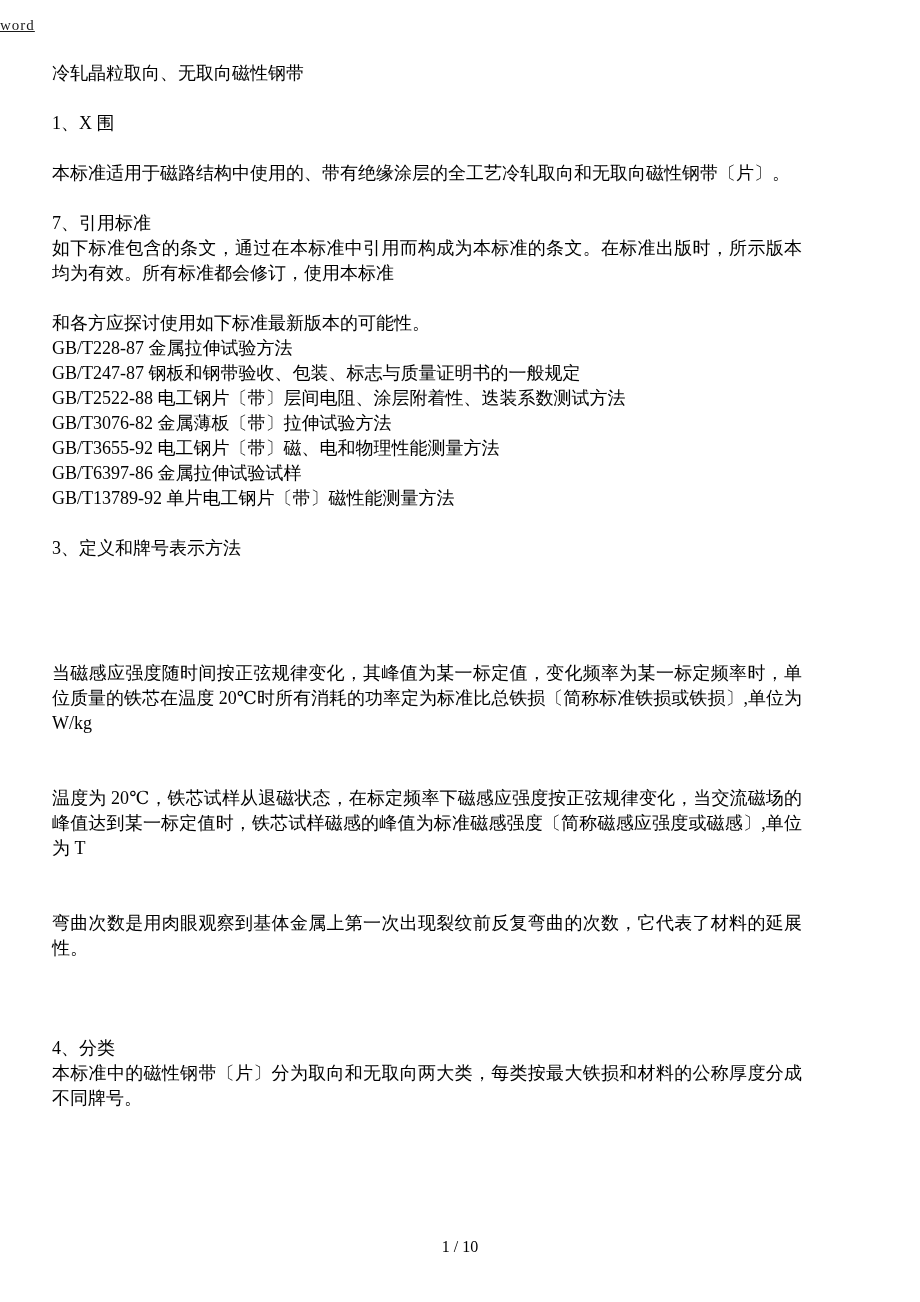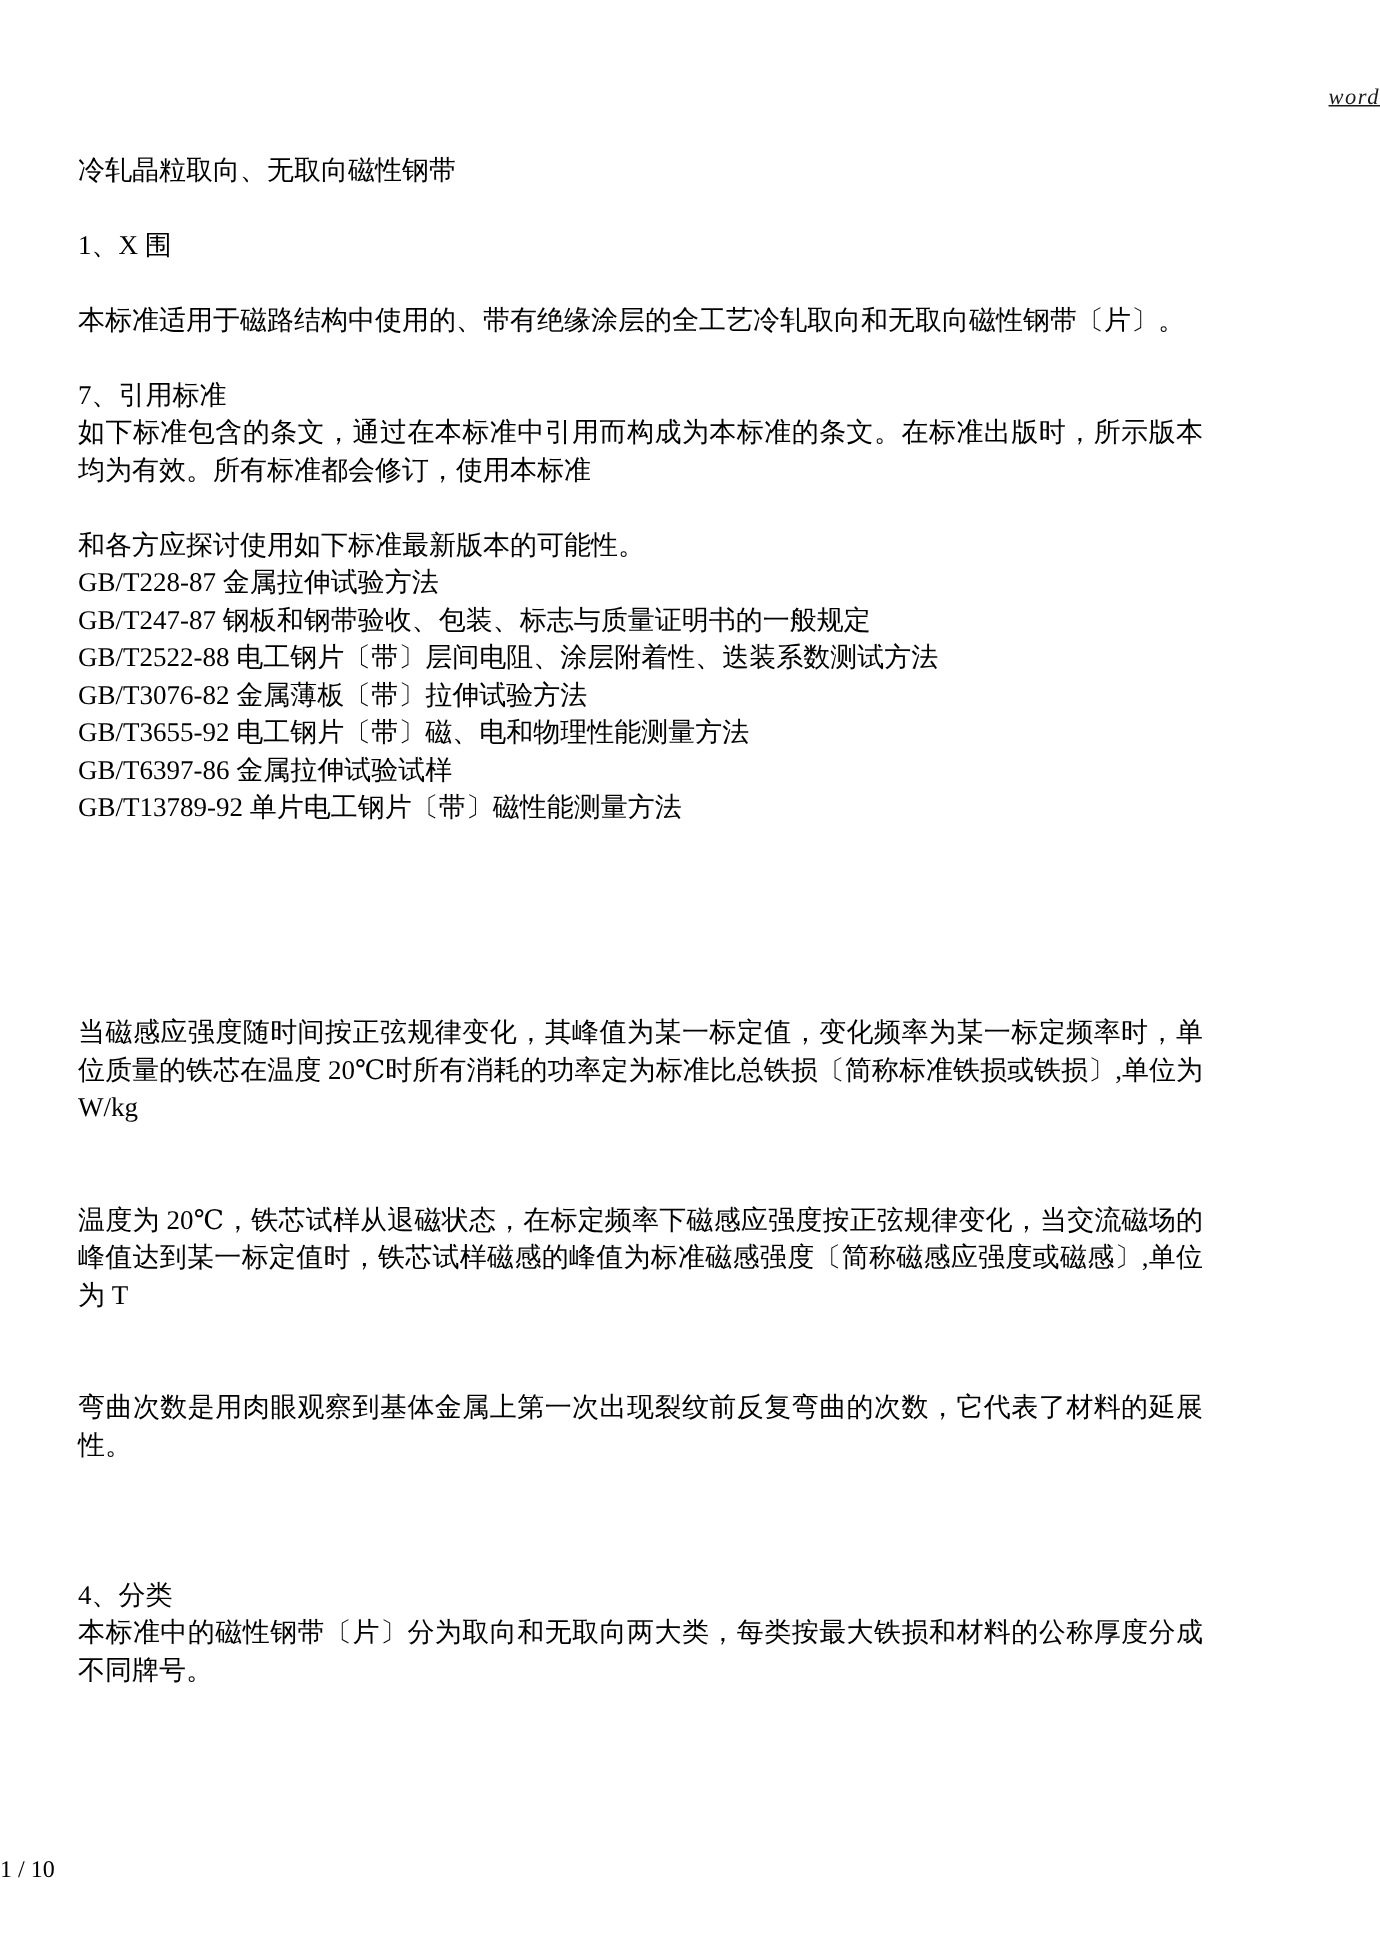--- a/index.html
+++ b/index.html
@@ -11,23 +11,22 @@
     position: relative;
     width: 920px;
     height: 1302px;
     background: #ffffff;
     color: #000000;
     font-family: "Liberation Serif", "DejaVu Serif", serif;
     overflow: hidden;
     box-sizing: border-box;
   }
   .page-header {
-    padding-top: 56px;
-    text-align: right;
-    font-style: italic;
+    padding-top: 16px;
+    text-align: left;
   }
   .word-link {
     font-size: 15px;
     color: #1a1a1a;
     text-decoration: underline;
     letter-spacing: 1px;
     cursor: pointer;
   }
   .doc-body {
     margin: 27px 85px 0 52px;
@@ -42,21 +41,21 @@
     word-break: break-all;
   }
   .para.blank {
     text-align: left;
   }
   .page-footer {
     position: absolute;
     left: 0;
     bottom: 46px;
     width: 100%;
-    text-align: left;
+    text-align: center;
     font-size: 16px;
     color: #000000;
   }
 </style>
 </head>
 <body>
 
 <div class="page">
 
   <div class="page-header">
@@ -76,20 +75,21 @@
       <p class="para blank">&nbsp;</p>
       <p class="para">和各方应探讨使用如下标准最新版本的可能性。</p>
       <p class="para">GB/T228-87 金属拉伸试验方法</p>
       <p class="para">GB/T247-87 钢板和钢带验收、包装、标志与质量证明书的一般规定</p>
       <p class="para">GB/T2522-88 电工钢片〔带〕层间电阻、涂层附着性、迭装系数测试方法</p>
       <p class="para">GB/T3076-82 金属薄板〔带〕拉伸试验方法</p>
       <p class="para">GB/T3655-92 电工钢片〔带〕磁、电和物理性能测量方法</p>
       <p class="para">GB/T6397-86 金属拉伸试验试样</p>
       <p class="para">GB/T13789-92 单片电工钢片〔带〕磁性能测量方法</p>
       <p class="para blank">&nbsp;</p>
+      <p class="para">3、定义和牌号表示方法</p>
       <p class="para blank">&nbsp;</p>
       <p class="para blank">&nbsp;</p>
       <p class="para blank">&nbsp;</p>
       <p class="para blank">&nbsp;</p>
       <p class="para">当磁感应强度随时间按正弦规律变化，其峰值为某一标定值，变化频率为某一标定频率时，单位质量的铁芯在温度 20℃时所有消耗的功率定为标准比总铁损〔简称标准铁损或铁损〕,单位为 W/kg</p>
       <p class="para blank">&nbsp;</p>
       <p class="para blank">&nbsp;</p>
       <p class="para">温度为 20℃，铁芯试样从退磁状态，在标定频率下磁感应强度按正弦规律变化，当交流磁场的峰值达到某一标定值时，铁芯试样磁感的峰值为标准磁感强度〔简称磁感应强度或磁感〕,单位为 T</p>
       <p class="para blank">&nbsp;</p>
       <p class="para blank">&nbsp;</p>

